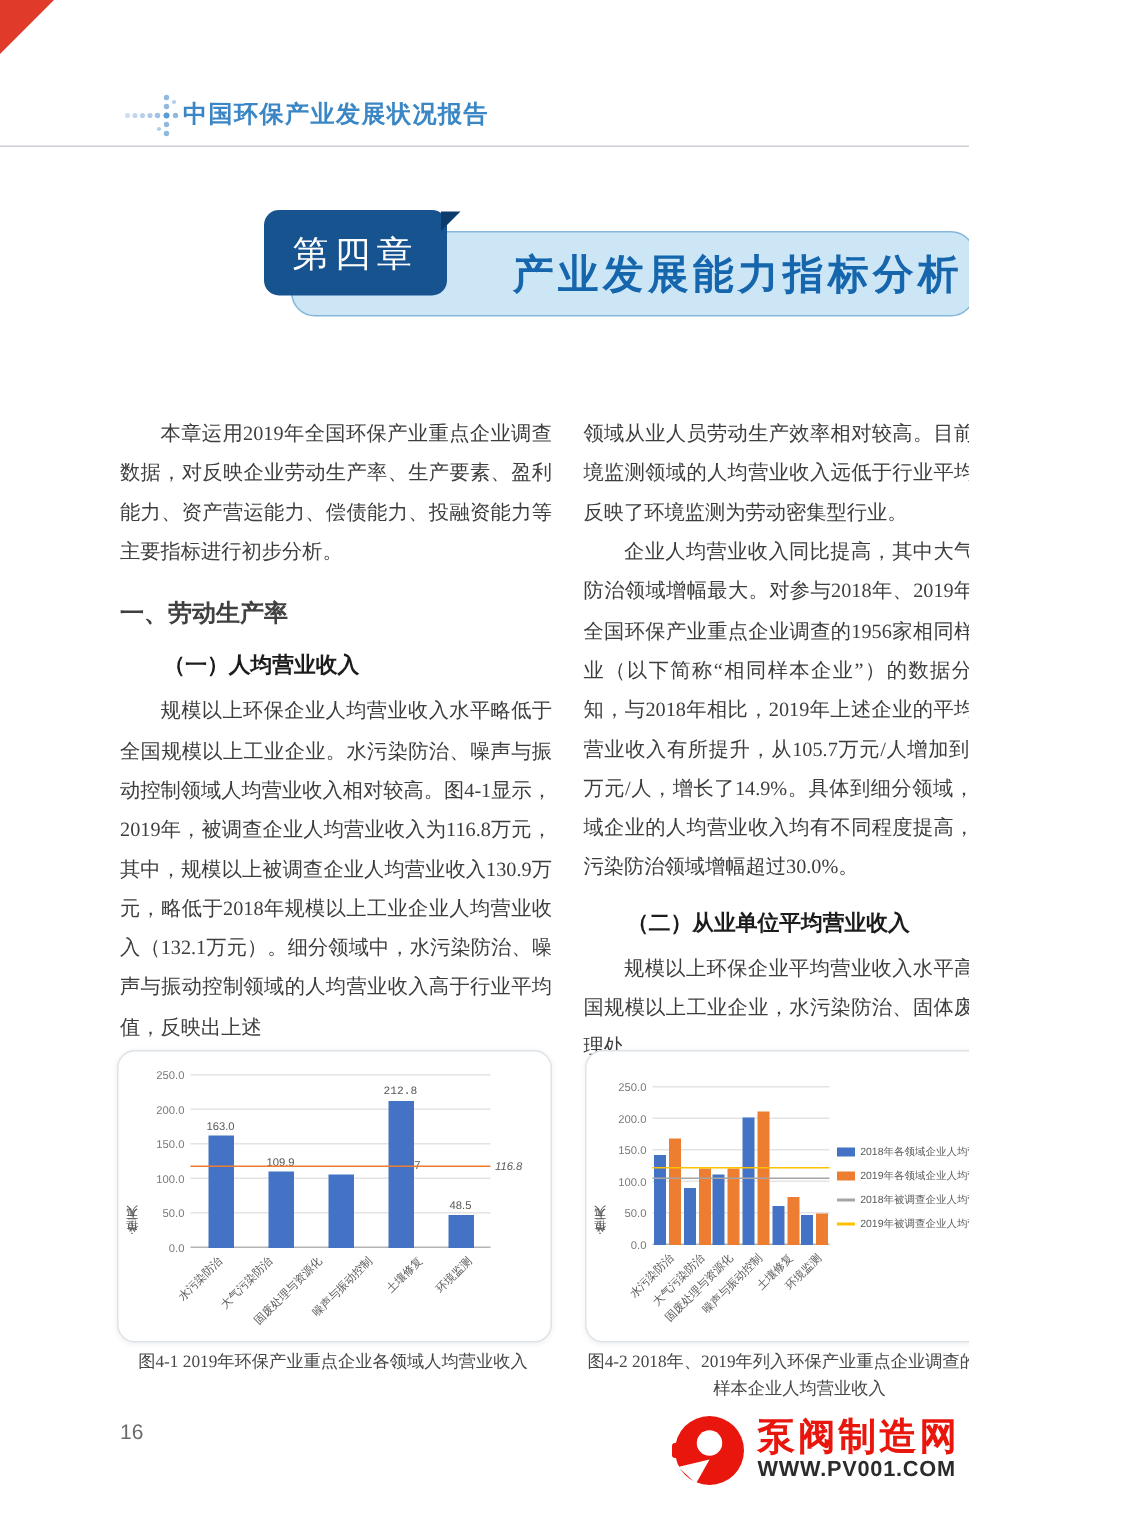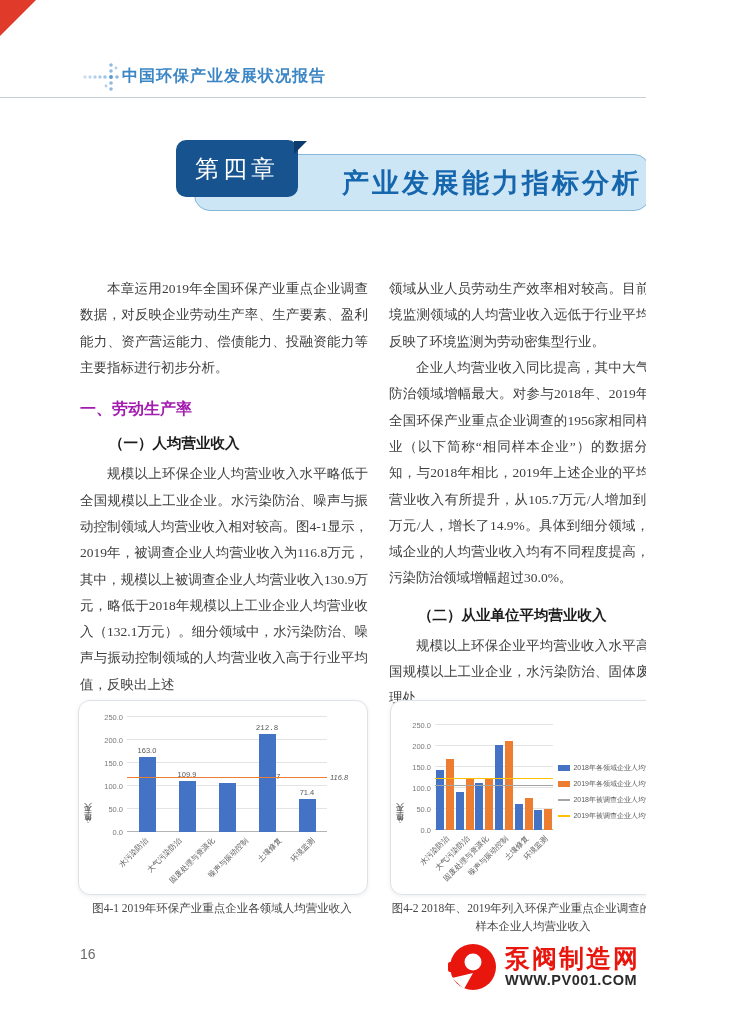--- a/index.html
+++ b/index.html
@@ -22,21 +22,21 @@
   .banner-badge{position:absolute;left:176px;top:140px;width:122px;height:57px;background:#16538f;
                 border-radius:10px;display:flex;align-items:center;justify-content:center;z-index:2;}
   .banner-badge:after{content:"";position:absolute;right:-9px;top:1px;width:0;height:0;
                 border-top:13px solid #0c3c6e;border-right:13px solid transparent;}
   .badge-text{color:#fff;font-size:24px;letter-spacing:4px;font-family:"Liberation Sans",sans-serif;}
   
   .col{position:absolute;top:276px;width:288px;z-index:1;}
   .col-left{left:80px;} .col-right{left:389px;}
   .col p{margin:0;font-size:13.5px;line-height:1.95;text-align:justify;color:#3d3d3d;}
   .indent{text-indent:2em;}
-  .sec-heading{margin:18px 0 12px;font-size:16px;font-weight:bold;color:#a21caf;
+  .sec-heading{margin:18px 0 12px;font-size:16px;font-weight:bold;color:#404040;
                font-family:"Liberation Sans",sans-serif;}
   .sub-heading{margin:14px 0 8px;font-size:14.5px;font-weight:bold;color:#1c1c1c;text-indent:2em;
                font-family:"Liberation Sans",sans-serif;}
   .gap-top{}
   
   .chart-card{position:absolute;top:700px;width:288px;height:193px;background:#fff;z-index:3;
               border:1px solid #dde3e9;border-radius:12px;box-shadow:0 1px 4px rgba(0,0,0,.07);}
   #fig1{left:78px;} #fig2{left:390px;}
   .ylabel{position:absolute;left:5px;top:16px;bottom:66px;writing-mode:vertical-rl;transform:rotate(180deg);
           font-size:8px;color:#595959;display:flex;align-items:center;font-family:"Liberation Sans",sans-serif;}
@@ -150,22 +150,22 @@
           </div>
           <div class="slot">
             <div class="vlabel" style="bottom: calc(42.28% + 2px); margin-left: 44px;">105.7</div>
             <div class="sbar" style="height: 42.28%; background: rgb(68, 114, 196);"></div>
           </div>
           <div class="slot">
             <div class="vlabel" style="bottom: calc(85.12% + 2px); font-family: Liberation Mono, monospace;">212.8</div>
             <div class="sbar" style="height: 85.12%; background: rgb(68, 114, 196);"></div>
           </div>
           <div class="slot">
-            <div class="vlabel" style="bottom: calc(28.56% + 2px);">71.4</div>
-            <div class="sbar" style="height: 28.56%; background: rgb(68, 114, 196);"></div>
+            <div class="vlabel" style="bottom: calc(19.4% + 2px);">48.5</div>
+            <div class="sbar" style="height: 19.4%; background: rgb(68, 114, 196);"></div>
           </div>
         </div>
         <div class="hline" style="bottom: 46.72%; border-top-color: rgb(237, 125, 49);"></div>
         <div class="hline-label" style="bottom: calc(46.72% - 4px); font-style: italic;">116.8</div>
         <div class="cats">
           <div class="cat">
             <span>水污染防治</span>
           </div>
           <div class="cat">
             <span>大气污染防治</span>

